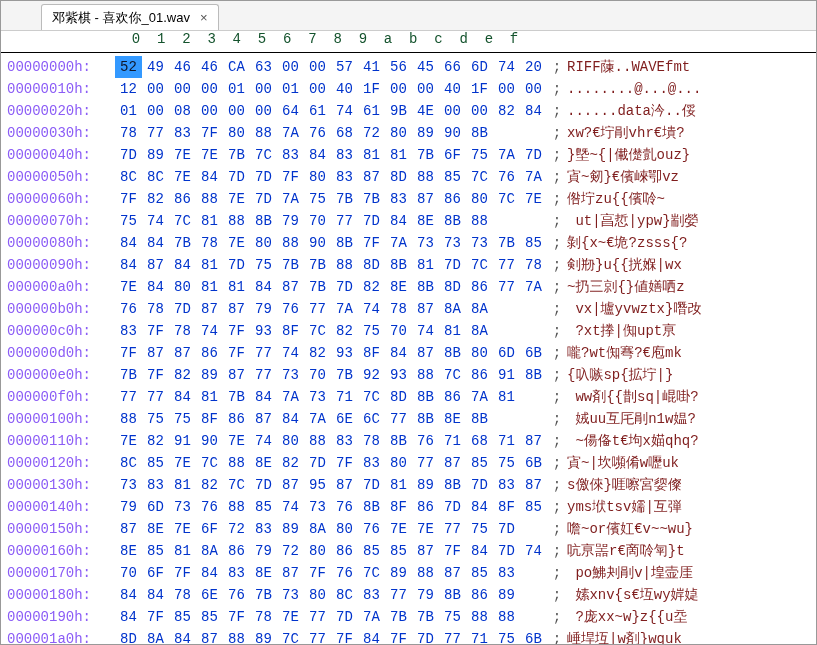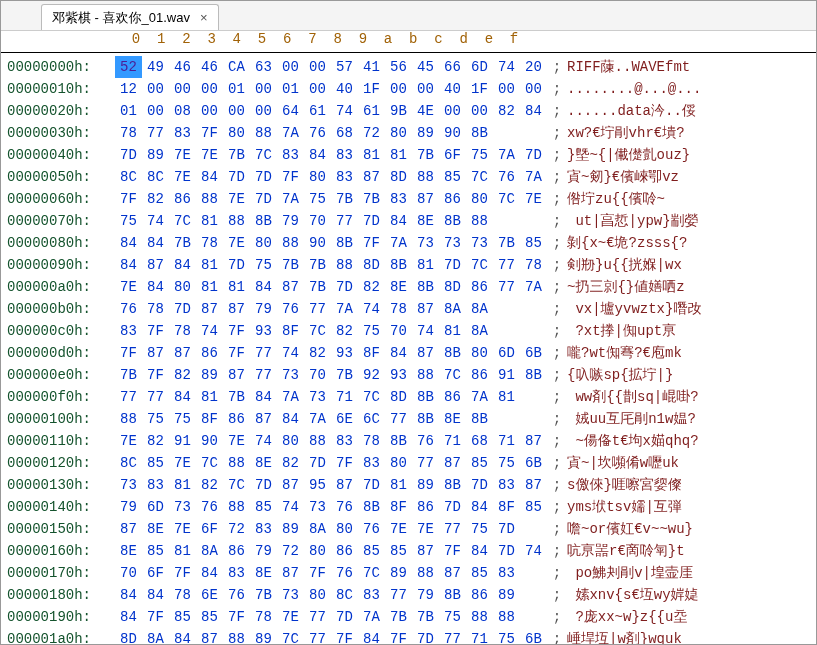--- a/index.html
+++ b/index.html
@@ -1,30 +1,30 @@
 <!DOCTYPE html>
 <html><head>
 <meta charset="utf-8">
 <style>
   * { margin: 0; padding: 0; box-sizing: border-box; }
   body { font-family: "Courier New", monospace; font-size: 14px; background: #fff; overflow: hidden; }
   .window { width: 817px; height: 645px; border: 1px solid #999; background: #fff; display: flex; flex-direction: column; }
   .tabbar { height: 30px; background: #f4f4f4; display: flex; align-items: flex-end; border-bottom: 1px solid #ccc; padding-left: 40px; user-select: none; }
   .tab { height: 26px; line-height: 26px; padding: 0 10px; background: #fff; border: 1px solid #bbb; border-bottom: none; border-radius: 3px 3px 0 0; display: flex; align-items: center; gap: 10px; font-family: Arial, sans-serif; font-size: 13px; cursor: pointer; }
   .tab-close { font-family: Arial; color: #555; cursor: pointer; font-size: 13px; }
-  .header-row { height: 22px; border-bottom: 1px solid #000; display: flex; background: #fff; color: #a16207; font-size: 14px; }
+  .header-row { height: 22px; border-bottom: 1px solid #000; display: flex; background: #fff; color: #14532d; font-size: 14px; }
   .left-gutter { width: 114px; flex-shrink: 0; }
   .hex-header { letter-spacing: 0; white-space: pre; flex-shrink: 0; }
   .content-area { flex: 1; overflow-y: auto; overflow-x: hidden; background: #fff; padding-top: 3px; }
   .row { display: flex; white-space: pre; height: 22px; line-height: 22px; }
-  .offset { width: 114px; color: #14532d; flex-shrink: 0; padding-left: 6px; }
+  .offset { width: 114px; color: #8b5cf6; flex-shrink: 0; padding-left: 6px; }
   .hexcell { width: 27px; text-align: center; color: #0033cc; flex-shrink: 0; }
   .sep { width: 20px; text-align: center; color: #555; flex-shrink: 0; }
   .ascii { flex: 1; color: #7f1d1d; overflow: hidden; }
-  .sel { background: #3399ff; color: #4c1d95; }
+  .sel { background: #3399ff; color: #0f172a; }
 </style>
 </head>
 <body>
 
 <div class="window">
   <div class="tabbar">
     <div class="tab">
       <span>邓紫棋 - 喜欢你_01.wav</span>
       <span class="tab-close">×</span>
     </div>

